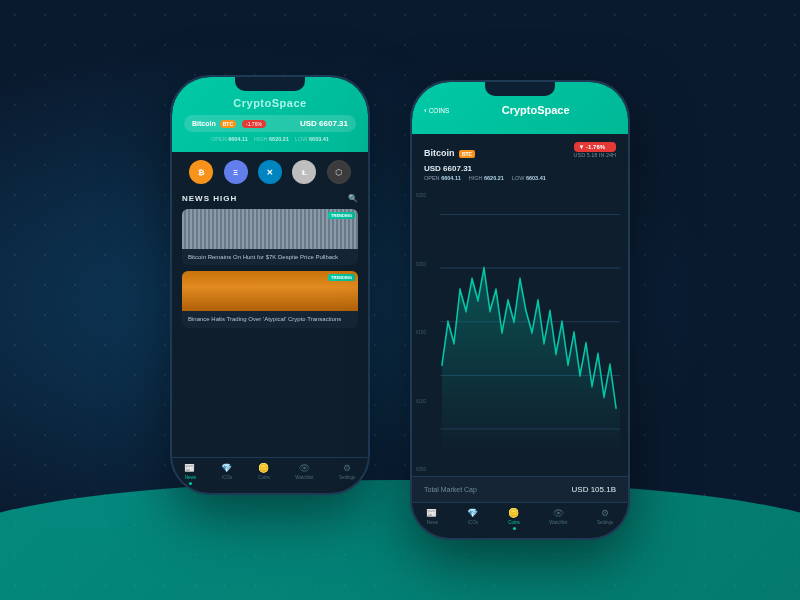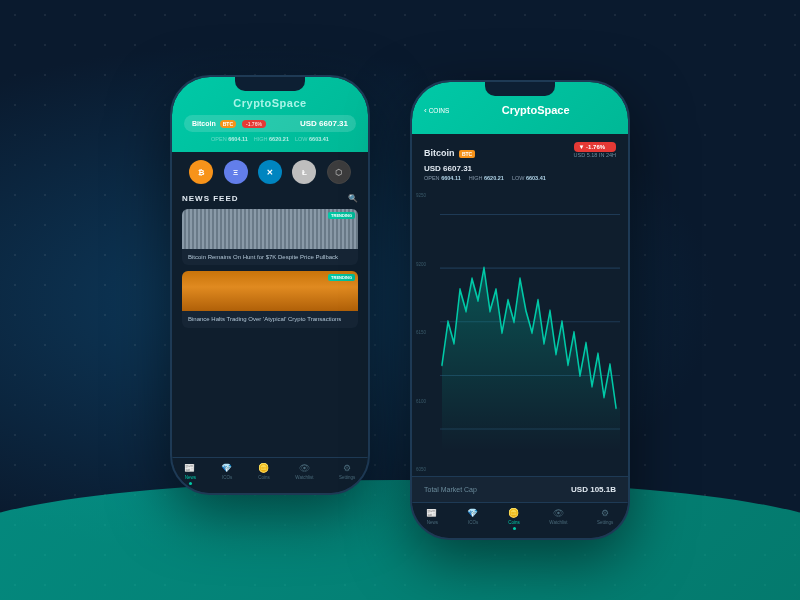--- a/index.html
+++ b/index.html
@@ -449,21 +449,21 @@
       border-top: 1px solid #1e3a55;
     }
 
     .market-cap-label {
       font-size: 7px;
       color: #6a8a9a;
     }
 
     .market-cap-value {
       font-size: 8px;
-      font-weight: 700;
+      font-weight: 400;
       color: #e0e8f0;
     }
   </style>
 </head>
 <body>
 
 <div class="teal-shape"></div>
 
 <div class="phone phone-left">
   <div class="notch"></div>
@@ -489,21 +489,21 @@
     <div class="crypto-icons-row">
       <div class="crypto-icon-btn ci-btc">₿</div>
       <div class="crypto-icon-btn ci-eth">Ξ</div>
       <div class="crypto-icon-btn ci-xrp">✕</div>
       <div class="crypto-icon-btn ci-lt">Ł</div>
       <div class="crypto-icon-btn ci-eth2">⬡</div>
     </div>
 
     <div class="news-section">
       <div class="news-header">
-        <span class="news-title">NEWS FEED</span>
+        <span class="news-title">NEWS HIGH</span>
         <span class="news-search-icon">🔍</span>
       </div>
       <div class="news-card">
         <div class="news-card-image img1">
           <span class="news-card-badge">TRENDING</span>
         </div>
         <div class="news-card-text">Bitcoin Remains On Hunt for $7K Despite Price Pullback</div>
       </div>
       <div class="news-card">
         <div class="news-card-image img2">

